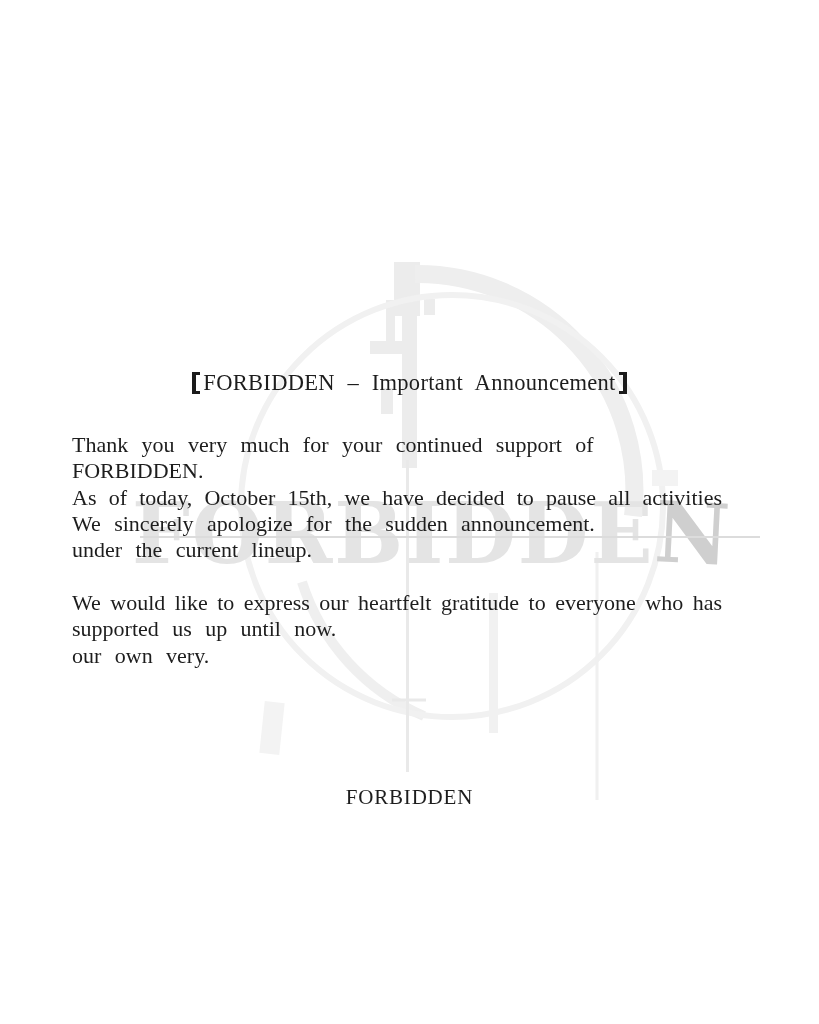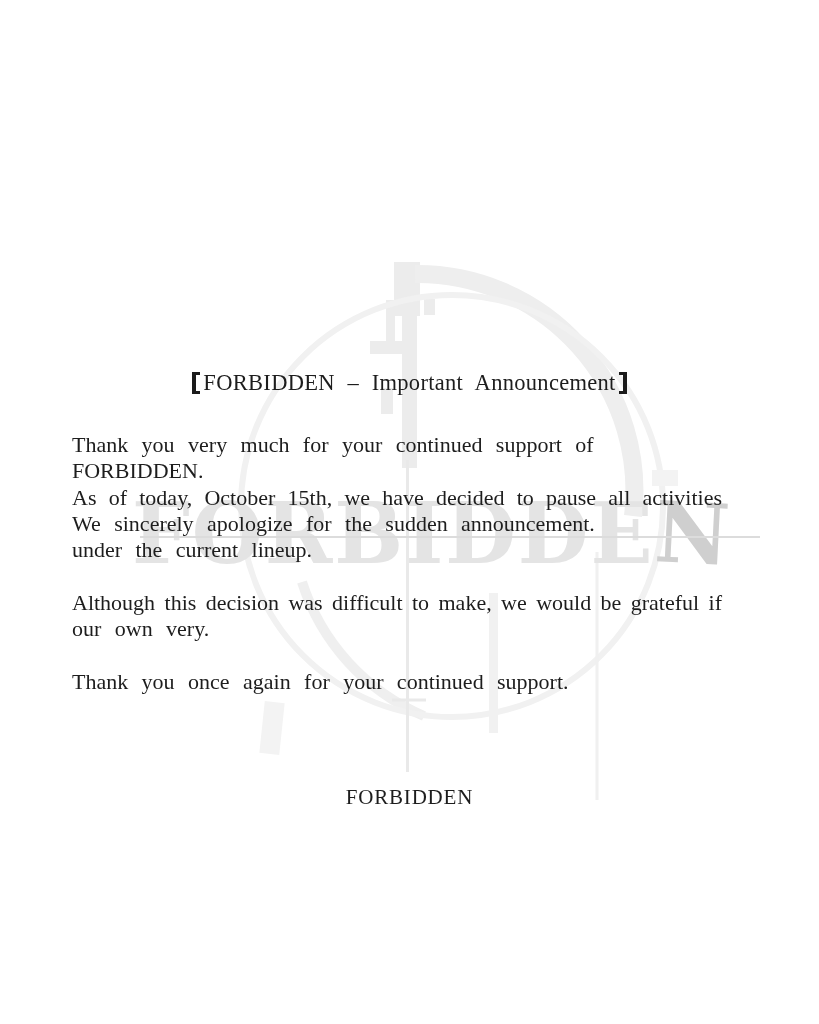--- a/index.html
+++ b/index.html
@@ -152,23 +152,21 @@
   </div>
 
   <div class="body" id="body-paragraphs">
       <div class="paragraph">
         <div class="line line-l">Thank you very much for your continued support of FORBIDDEN.</div>
         <div class="line line-j">As of today, October 15th, we have decided to pause all activities</div>
         <div class="line line-l">We sincerely apologize for the sudden announcement.</div>
         <div class="line line-l">under the current lineup.</div>
       </div>
       <div class="paragraph">
-        <div class="line line-j">Although this decision was difficult to make, we would be grateful if</div>
+        <div class="line line-j">We would like to express our heartfelt gratitude to everyone who has</div>
+        <div class="line line-l">supported us up until now.</div>
         <div class="line line-l">our own very.</div>
-      </div>
-      <div class="paragraph">
-        <div class="line line-l">Thank you once again for your continued support.</div>
       </div>
     </div>
 
   <div class="signature">FORBIDDEN</div>
 
 </div>
 
 </body></html>

